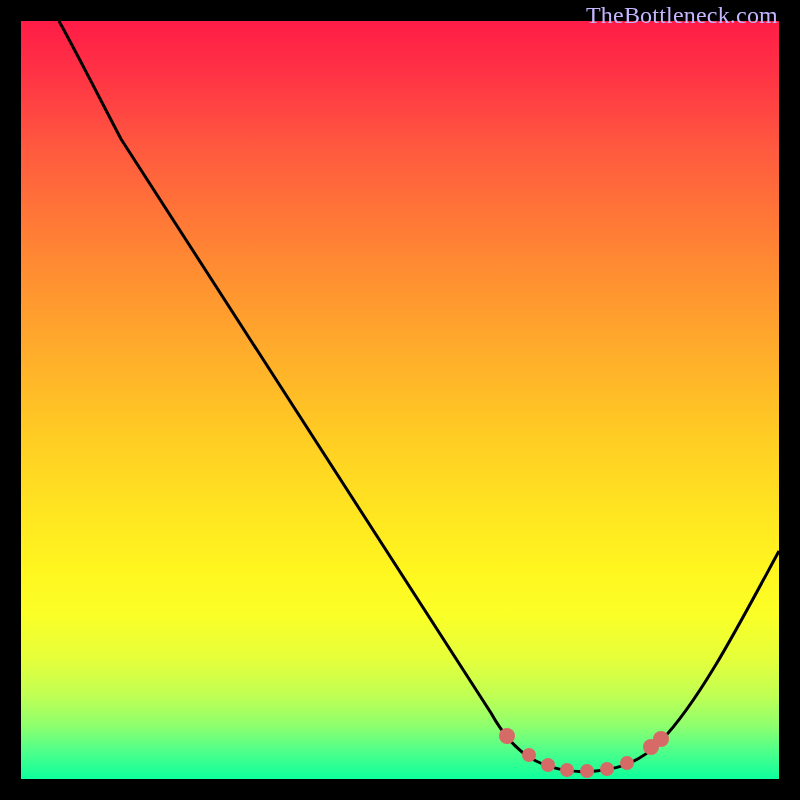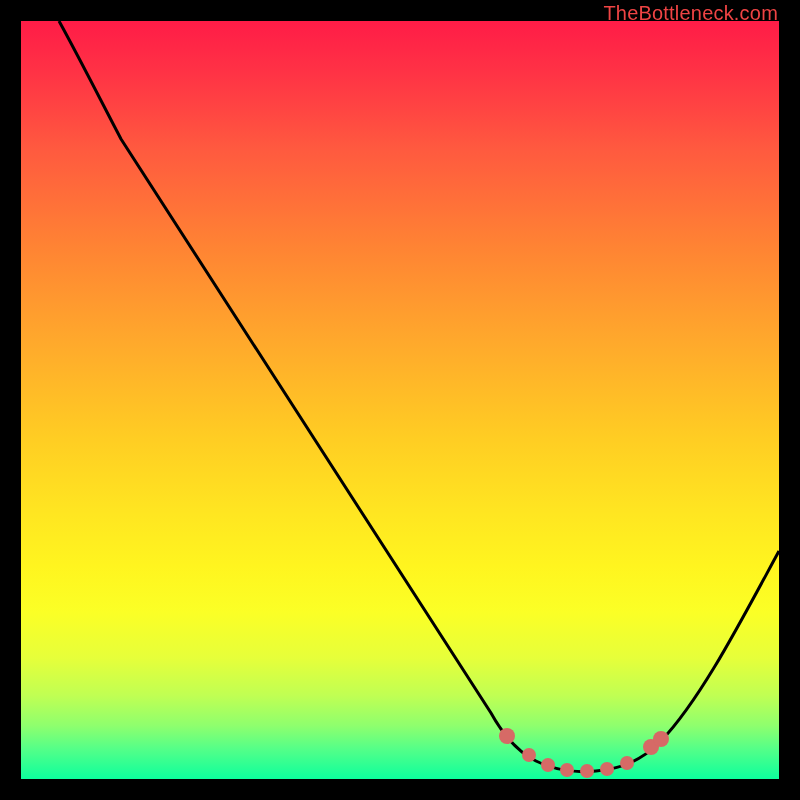--- a/index.html
+++ b/index.html
@@ -37,24 +37,25 @@
       #c0ff53 89%,
       #8eff6e 93%,
       #55ff88 96%,
       #0dff9d 100%
     );
   }
   .watermark {
     position: absolute;
     top: 2px;
     right: 22px;
-    color: #ef4444;
-    font-size: 20px;
+    color: #c4b5fd;
+    font-size: 24px;
     font-weight: 500;
     letter-spacing: 0.2px;
+    font-family: Liberation Serif, serif;
   }
   svg.curve {
     position: absolute;
     left: 0;
     top: 0;
     width: 758px;
     height: 758px;
     overflow: visible;
   }
   .dots circle {

